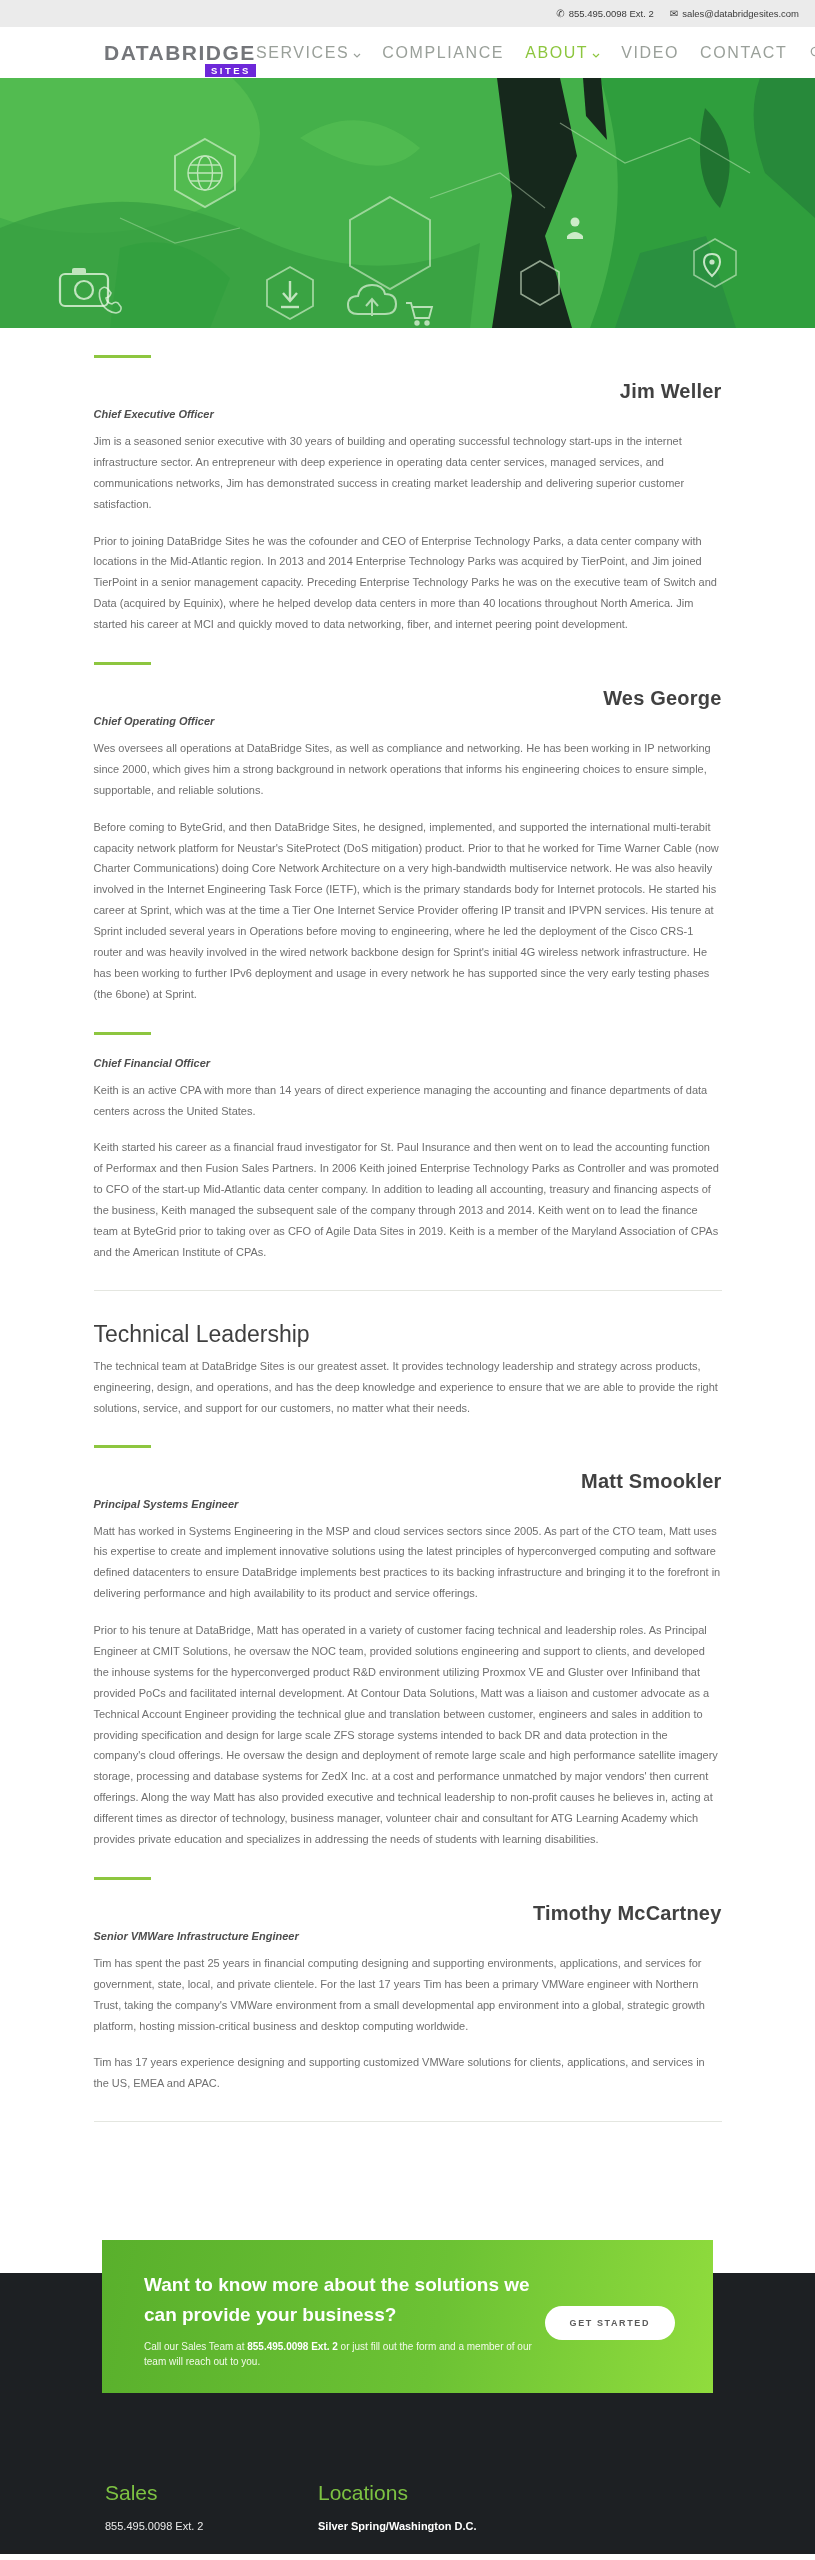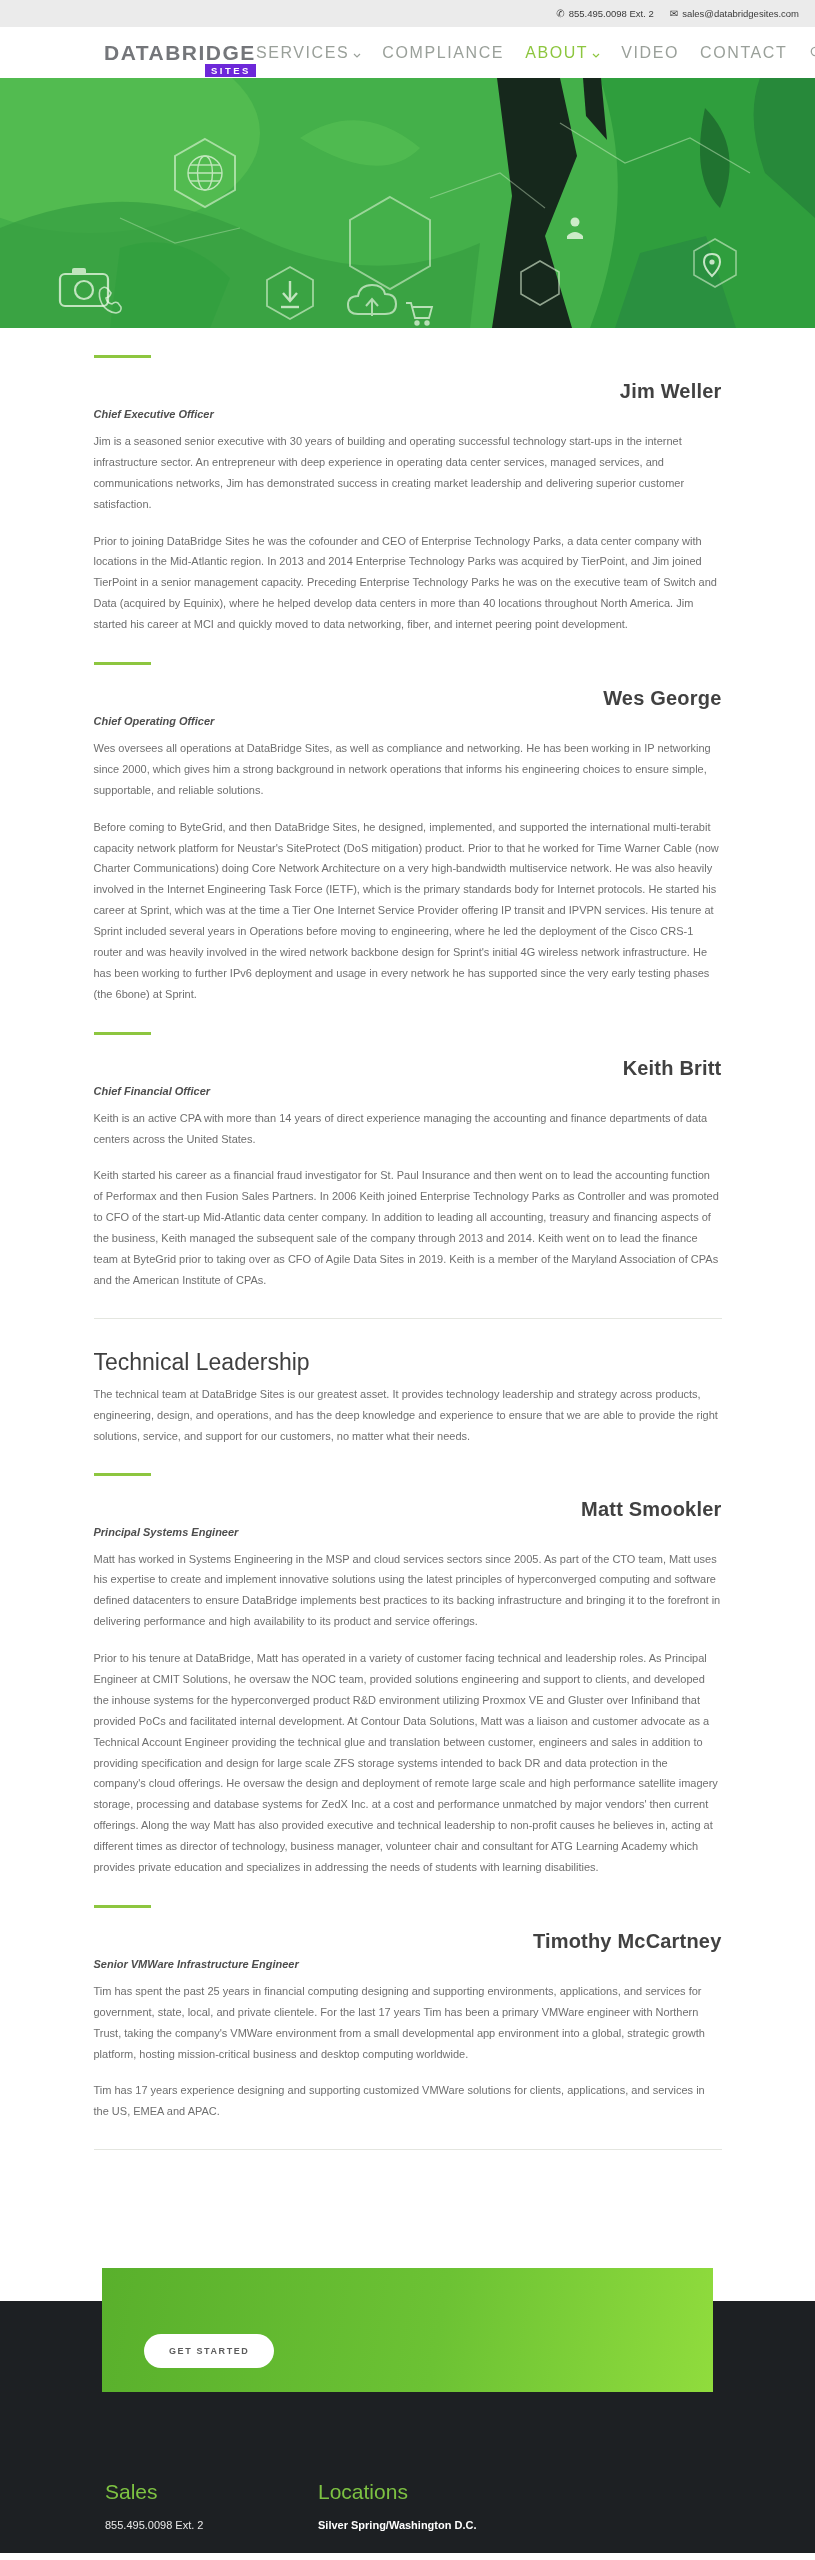--- a/index.html
+++ b/index.html
@@ -302,21 +302,20 @@
   <section class="bio">
     <div class="accent"></div>
     <h2>Wes George</h2>
     <div class="role">Chief Operating Officer</div>
     <p>Wes oversees all operations at DataBridge Sites, as well as compliance and networking. He has been working in IP networking since 2000, which gives him a strong background in network operations that informs his engineering choices to ensure simple, supportable, and reliable solutions.</p>
     <p>Before coming to ByteGrid, and then DataBridge Sites, he designed, implemented, and supported the international multi-terabit capacity network platform for Neustar's SiteProtect (DoS mitigation) product. Prior to that he worked for Time Warner Cable (now Charter Communications) doing Core Network Architecture on a very high-bandwidth multiservice network. He was also heavily involved in the Internet Engineering Task Force (IETF), which is the primary standards body for Internet protocols. He started his career at Sprint, which was at the time a Tier One Internet Service Provider offering IP transit and IPVPN services. His tenure at Sprint included several years in Operations before moving to engineering, where he led the deployment of the Cisco CRS-1 router and was heavily involved in the wired network backbone design for Sprint's initial 4G wireless network infrastructure. He has been working to further IPv6 deployment and usage in every network he has supported since the very early testing phases (the 6bone) at Sprint.</p>
   </section>
 
   <section class="bio">
     <div class="accent"></div>
-    <h2>Keith Britt</h2>
     <div class="role">Chief Financial Officer</div>
     <p>Keith is an active CPA with more than 14 years of direct experience managing the accounting and finance departments of data centers across the United States.</p>
     <p>Keith started his career as a financial fraud investigator for St. Paul Insurance and then went on to lead the accounting function of Performax and then Fusion Sales Partners. In 2006 Keith joined Enterprise Technology Parks as Controller and was promoted to CFO of the start-up Mid-Atlantic data center company. In addition to leading all accounting, treasury and financing aspects of the business, Keith managed the subsequent sale of the company through 2013 and 2014. Keith went on to lead the finance team at ByteGrid prior to taking over as CFO of Agile Data Sites in 2019. Keith is a member of the Maryland Association of CPAs and the American Institute of CPAs.</p>
   </section>
 
   <hr class="divider">
 
   <section>
     <h2 class="tech-head">Technical Leadership</h2>
     <p class="tech-intro">The technical team at DataBridge Sites is our greatest asset. It provides technology leadership and strategy across products, engineering, design, and operations, and has the deep knowledge and experience to ensure that we are able to provide the right solutions, service, and support for our customers, no matter what their needs.</p>
@@ -337,20 +336,24 @@
     <p>Tim has spent the past 25 years in financial computing designing and supporting environments, applications, and services for government, state, local, and private clientele. For the last 17 years Tim has been a primary VMWare engineer with Northern Trust, taking the company's VMWare environment from a small developmental app environment into a global, strategic growth platform, hosting mission-critical business and desktop computing worldwide.</p>
     <p>Tim has 17 years experience designing and supporting customized VMWare solutions for clients, applications, and services in the US, EMEA and APAC.</p>
   </section>
 
   <hr class="divider" style="margin-bottom:0;">
 </main>
 
 <footer class="footer">
 
   <div class="cta">
+    <div class="cta-text">
+      <h3>Want to know more about the solutions we can provide your business?</h3>
+      <p><span>Call our Sales Team at </span><strong>855.495.0098 Ext. 2</strong><span> or just fill out the form and a member of our team will reach out to you.</span></p>
+    </div>
     <button class="cta-btn">GET STARTED</button>
   </div>
 
   <div class="footer-cols">
     <div class="fcol fcol-1">
       <h4>Sales</h4>
       <div class="fline">855.495.0098 Ext. 2</div>
 
     </div>
     <div class="fcol">

